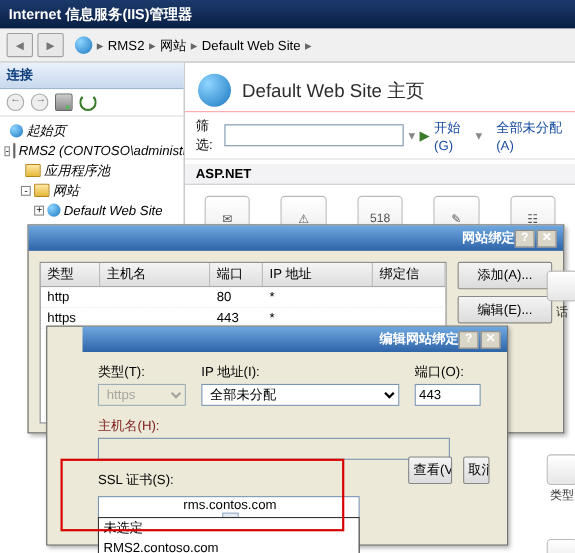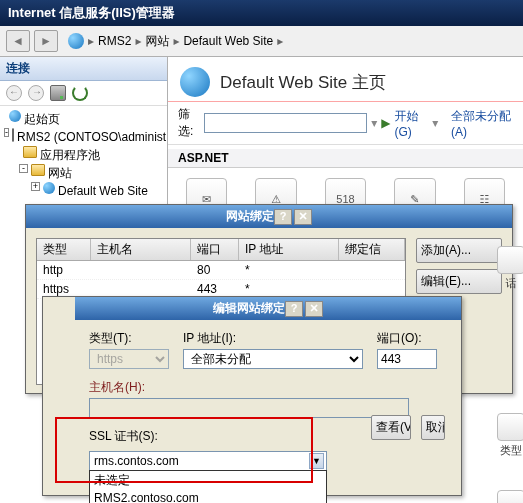--- a/index.html
+++ b/index.html
@@ -83,21 +83,21 @@
   .arrow-r { border:1px solid #aaa; border-radius:50%; background:#eee; position:relative; }
   .arrow-r::after{content:"→";font-size:10px;position:absolute;left:3px;top:-1px;color:#777}
   .disk-icon { background:linear-gradient(#ccc,#888); border-radius:2px; border:1px solid #666; position:relative;}
   .disk-icon::after{content:"";position:absolute;right:2px;bottom:1px;width:3px;height:3px;background:#5b5;}
   .refresh-icon { border:2px solid #3a7c2c; border-top-color:transparent; border-radius:50%; }
   .tree {
     padding: 4px 4px;
     line-height: 18px;
     overflow:hidden;
   }
-  .tree-row { display:flex; align-items:flex-start; gap:3px; white-space:nowrap; }
+  .tree-row { display:flex; align-items:center; gap:3px; white-space:nowrap;font-style:italic; }
   .tree-row .pad { display:inline-block; }
   .expander { display:inline-block; width:9px; height:9px; border:1px solid #888; font-size:9px; line-height:7px; text-align:center; background:#fff; }
   .srv-icon { width:14px;height:14px;background:linear-gradient(#ddd,#999);border:1px solid #666;border-radius:2px;}
   .folder-icon { width:14px;height:12px;background:linear-gradient(#ffe9a8,#e7b838);border:1px solid #b8891a;border-radius:1px;}
   .main {
     flex: 1;
     background: #fff;
     position: relative;
     overflow:hidden;
   }
@@ -154,21 +154,21 @@
     top: 204px;
     width: 488px;
     height: 190px;
   }
   .dlg-title {
     background: linear-gradient(#6fa8e0, #2e64a8);
     color:#fff;
     padding:3px 6px;
     display:flex;
     align-items:center;
-    justify-content:center;
+    justify-content:flex-end;
     font-size:12px;
     font-weight:bold;
   }
   .dlg-title .win-btns { display:flex; gap:2px; }
   .win-btn { width:18px;height:16px;background:#d9d6c7;border:1px solid #888;font-size:11px;line-height:12px;text-align:center; }
   .dlg-body {
     flex:1;
     padding: 10px 10px 8px 10px;
     display:flex;
     gap:10px;
@@ -182,20 +182,21 @@
   .lv-head { display:flex; background:linear-gradient(#f4f4f4,#dedede); border-bottom:1px solid #aaa; }
   .lv-head div { padding:2px 6px; border-right:1px solid #bbb; font-size:12px; }
   .lv-row { display:flex; border-bottom:1px dotted #eee; }
   .lv-row div { padding:2px 6px; font-size:12px; }
   .col-type{width:54px} .col-host{width:100px} .col-port{width:48px} .col-ip{width:100px} .col-bind{flex:1}
   .dlg-btns { display:flex; flex-direction:column; gap:6px; width:86px; }
   .btn {
     border:1px solid #888;
     background:linear-gradient(#f4f4f4,#dcdcdc);
     padding:3px 4px;
+    text-align:center;
     font-size:12px;
     border-radius:2px;
     white-space:nowrap;
     overflow:hidden;
   }
 
   
   #dlg-edit {
     left: 42px;
     top: 296px;
@@ -222,20 +223,21 @@
   }
   .ssl-combo {
     width: 238px;
     height: 20px;
     border:1px solid #7a95b0;
     background:#fff;
     display:flex;
     align-items:center;
     justify-content:space-between;
     padding:0 2px 0 4px;
+    flex-direction:column;
   }
   .ssl-combo .arrow { width:15px;height:16px;background:linear-gradient(#e8eef6,#c6d5e8);border:1px solid #8ea7c5;text-align:center;font-size:9px;line-height:14px;}
   .ssl-list {
     position:absolute;
     left:0;
     top: -3px;
     width: 238px;
     background:#fff;
     border:1px solid #333;
     z-index:10;

